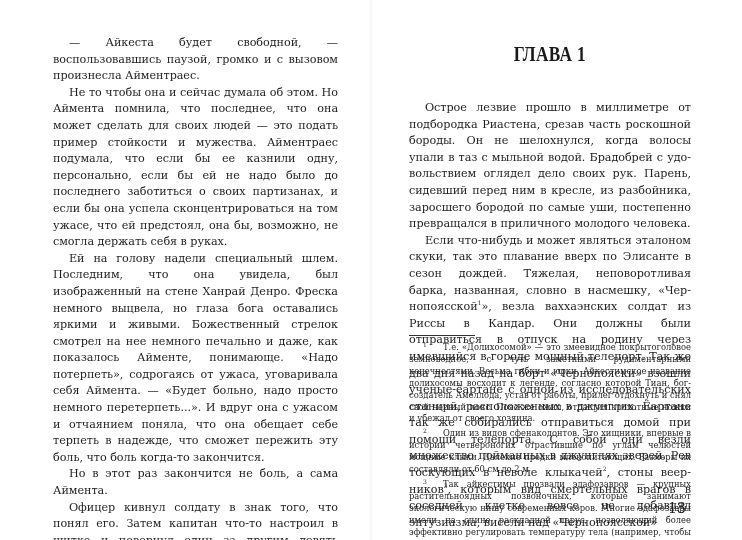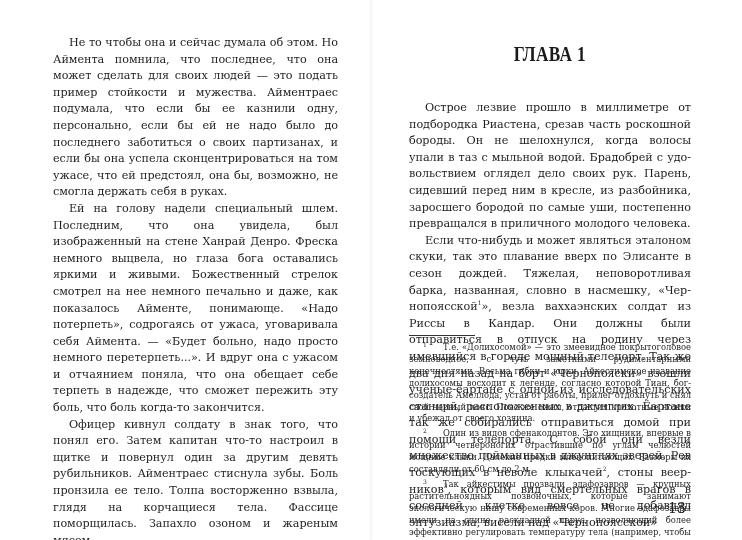--- a/index.html
+++ b/index.html
@@ -66,22 +66,24 @@
 </style>
 </head>
 <body>
 
 <div class="spread">
   <div class="page page-left"></div>
   <div class="page page-right"></div>
   <div class="gutter"></div>
 
   <div class="col left-col">
+    <p class="p">— Айкеста будет свободной, — воспользовавшись пау­зой, громко и с вызовом произнесла Айментраес.</p>
     <p class="p">Не то чтобы она и сейчас думала об этом. Но Аймента помнила, что последнее, что она может сделать для своих людей — это подать пример стойкости и мужества. Аймен­траес подумала, что если бы ее казнили одну, персонально, если бы ей не надо было до последнего заботиться о своих партизанах, и если бы она успела сконцентрироваться на том ужасе, что ей предстоял, она бы, возможно, не смогла держать себя в руках.</p>
     <p class="p">Ей на голову надели специальный шлем. Последним, что она увидела, был изображенный на стене Ханрай Денро. Фреска немного выцвела, но глаза бога оставались яркими и живыми. Божественный стрелок смотрел на нее немного печально и даже, как показалось Айменте, понимающе. «Надо потерпеть», содрогаясь от ужаса, уговаривала себя Аймента. — «Будет больно, надо просто немного перетер­петь...». И вдруг она с ужасом и отчаянием поняла, что она обещает себе терпеть в надежде, что сможет пережить эту боль, что боль когда-то закончится.</p>
+    <p class="p">Но в этот раз закончится не боль, а сама Аймента.</p>
     <p class="p">Офицер кивнул солдату в знак того, что понял его. Затем капитан что-то настроил в щитке и повернул один за дру­гим девять рубильников. Айментраес стиснула зубы. Боль пронзила ее тело. Толпа восторженно взвыла, глядя на кор­чащиеся тела. Фассице поморщилась. Запахло озоном и жа­реным мясом.</p>
 
   </div>
 
   <div class="chapter-title">ГЛАВА 1</div>
 
   <div class="col right-col">
     <p class="p">Острое лезвие прошло в миллиметре от подбородка Риа­стена, срезав часть роскошной бороды. Он не шелохнулся, когда волосы упали в таз с мыльной водой. Брадобрей с удо­вольствием оглядел дело своих рук. Парень, сидевший пе­ред ним в кресле, из разбойника, заросшего бородой по са­мые уши, постепенно превращался в приличного молодого человека.</p>
     <p class="p"><span>Если что-нибудь и может являться эталоном скуки, так это плавание вверх по Элисанте в сезон дождей. Тяжелая, неповоротливая барка, названная, словно в насмешку, «Чер­нопоясской</span><sup>1</sup><span>», везла ваххаэнских солдат из Риссы в Кандар. Они должны были отправиться в отпуск на родину через имевшийся в городе мощный телепорт. Так же два дня на­зад на борт «Чернопояски» взошли ученые-ёартане с одной из исследовательских станций, расположенных в джунглях. Ёартане так же собирались отправиться домой при помощи телепорта. С собой они везли множество пойманных в джун­глях зверей. Рев тоскующих в неволе клыкачей</span><sup>2</sup><span>, стоны веер­ников</span><sup>3</sup><span>, которым вид смертельных врагов в соседней клетке вовсе не добавлял энтузиазма, висели над «Чернопоясской»</span></p>
   </div>

